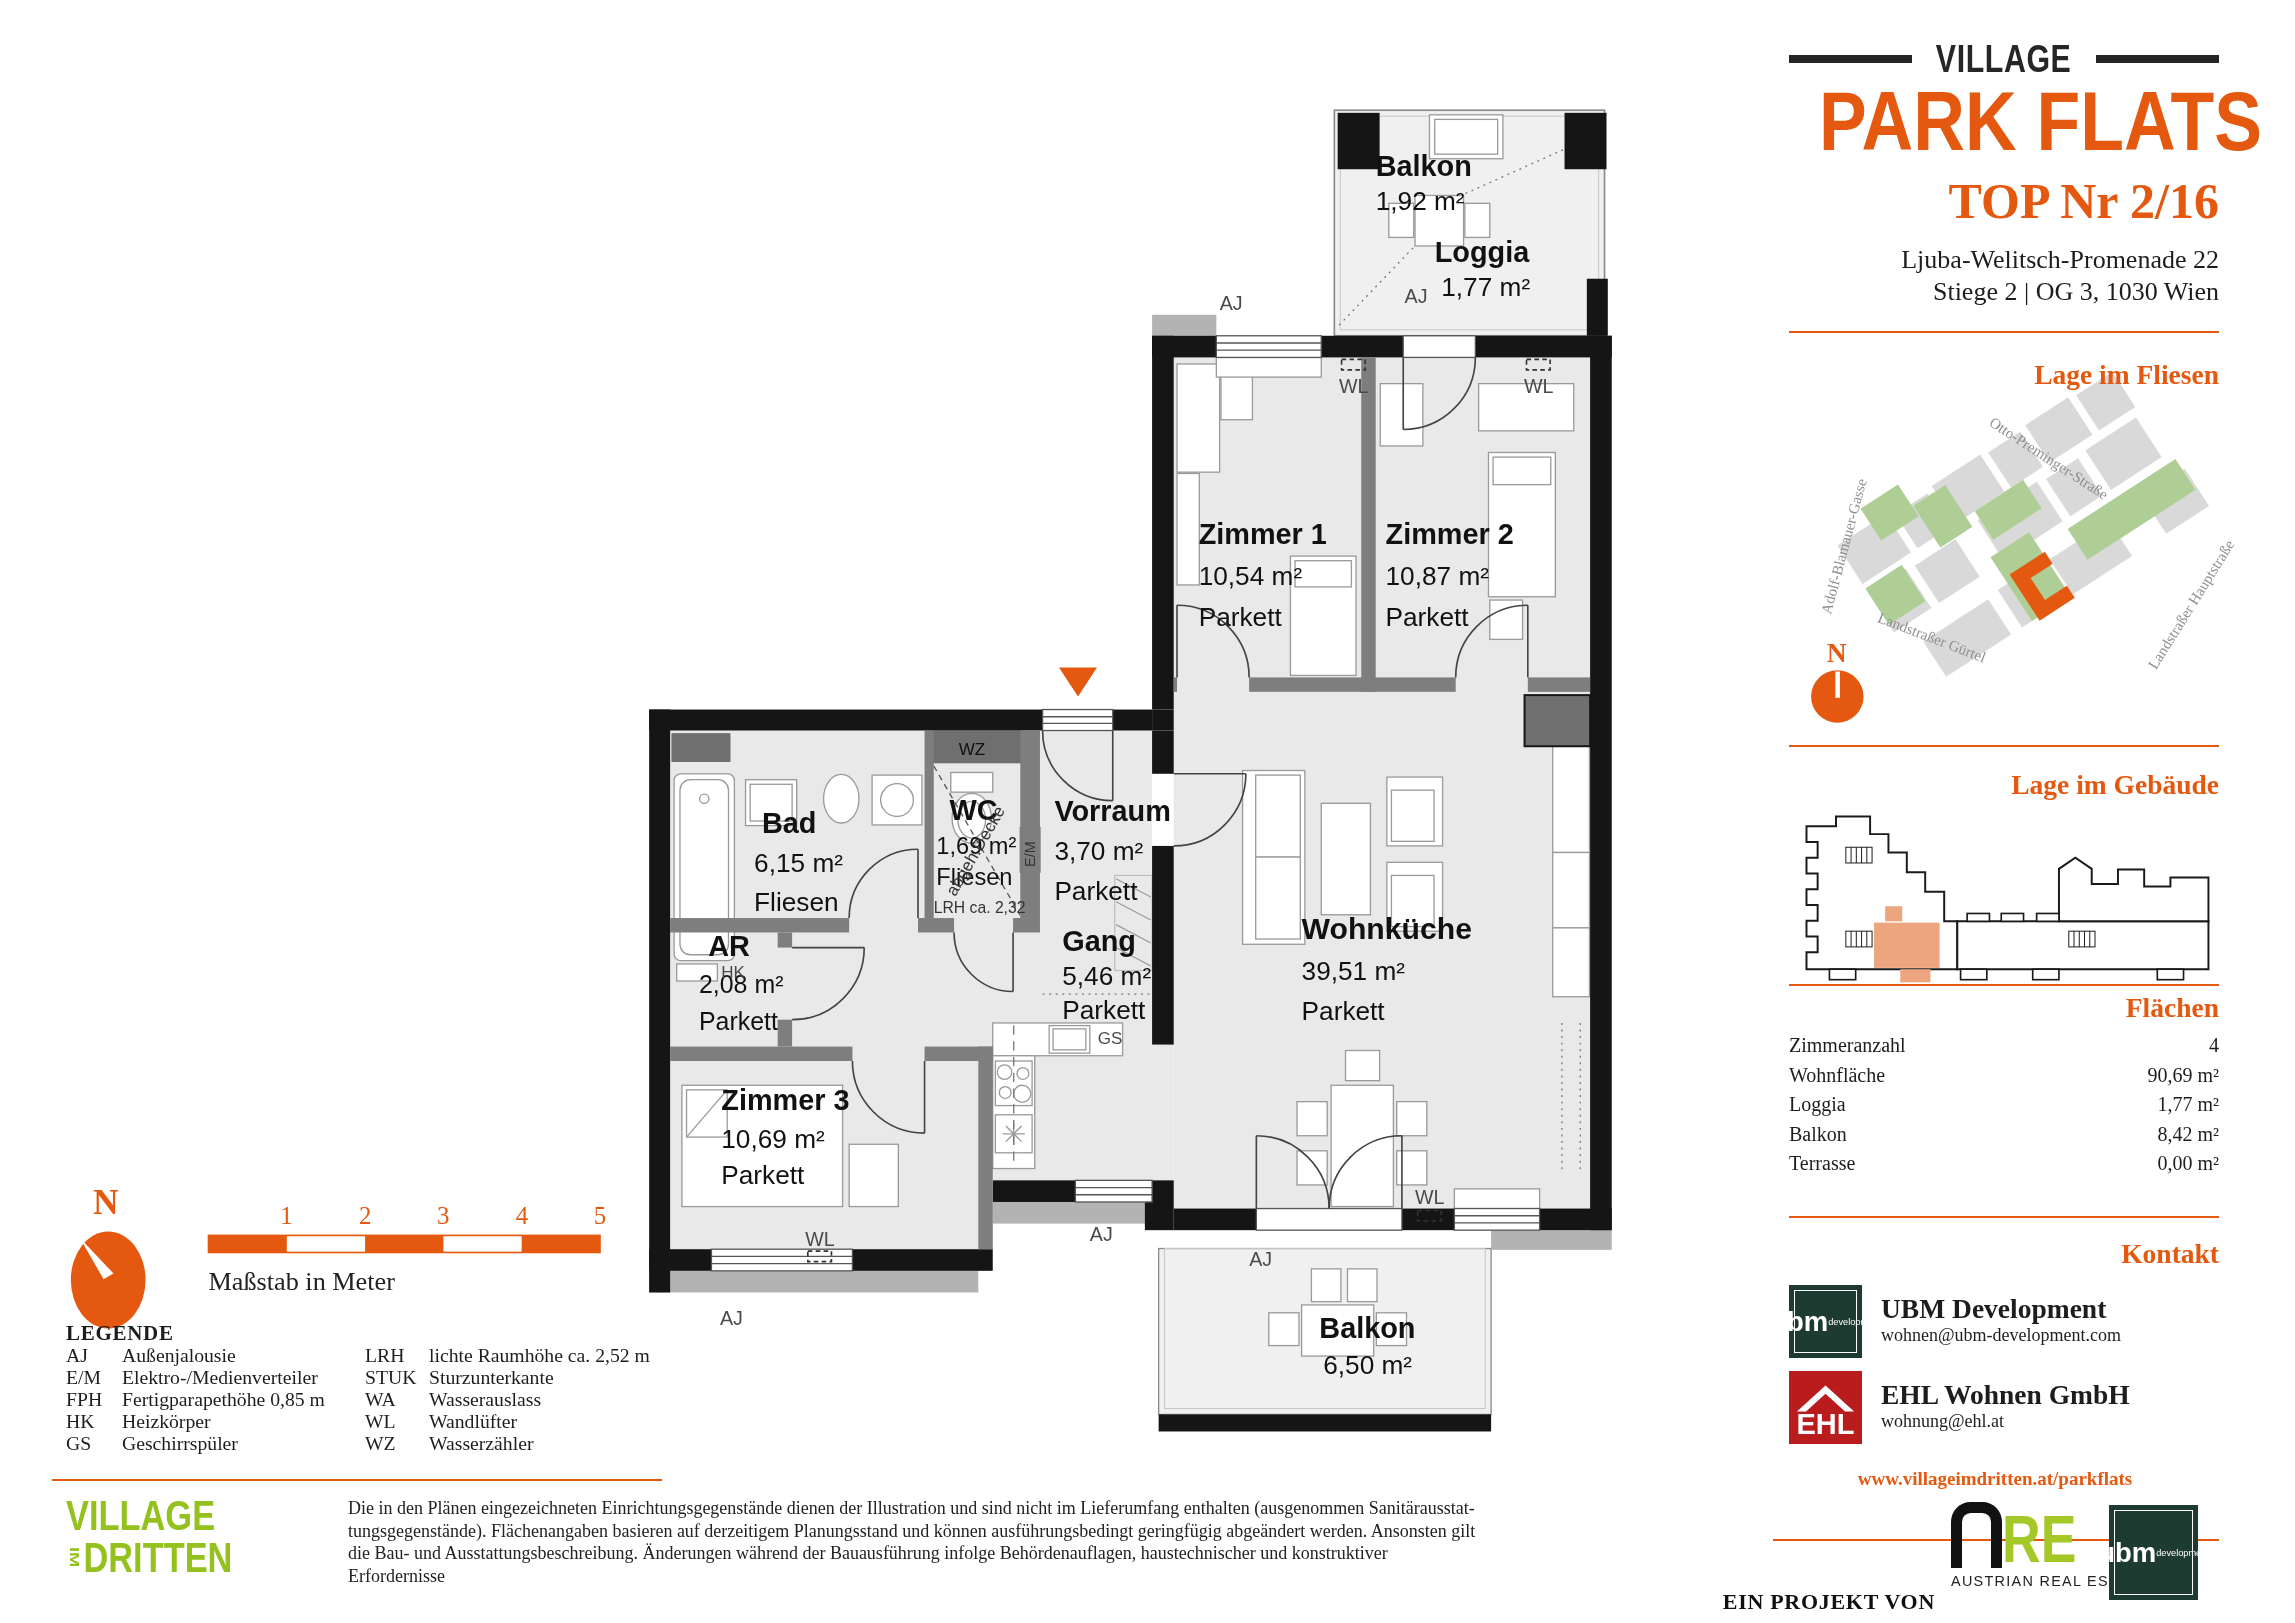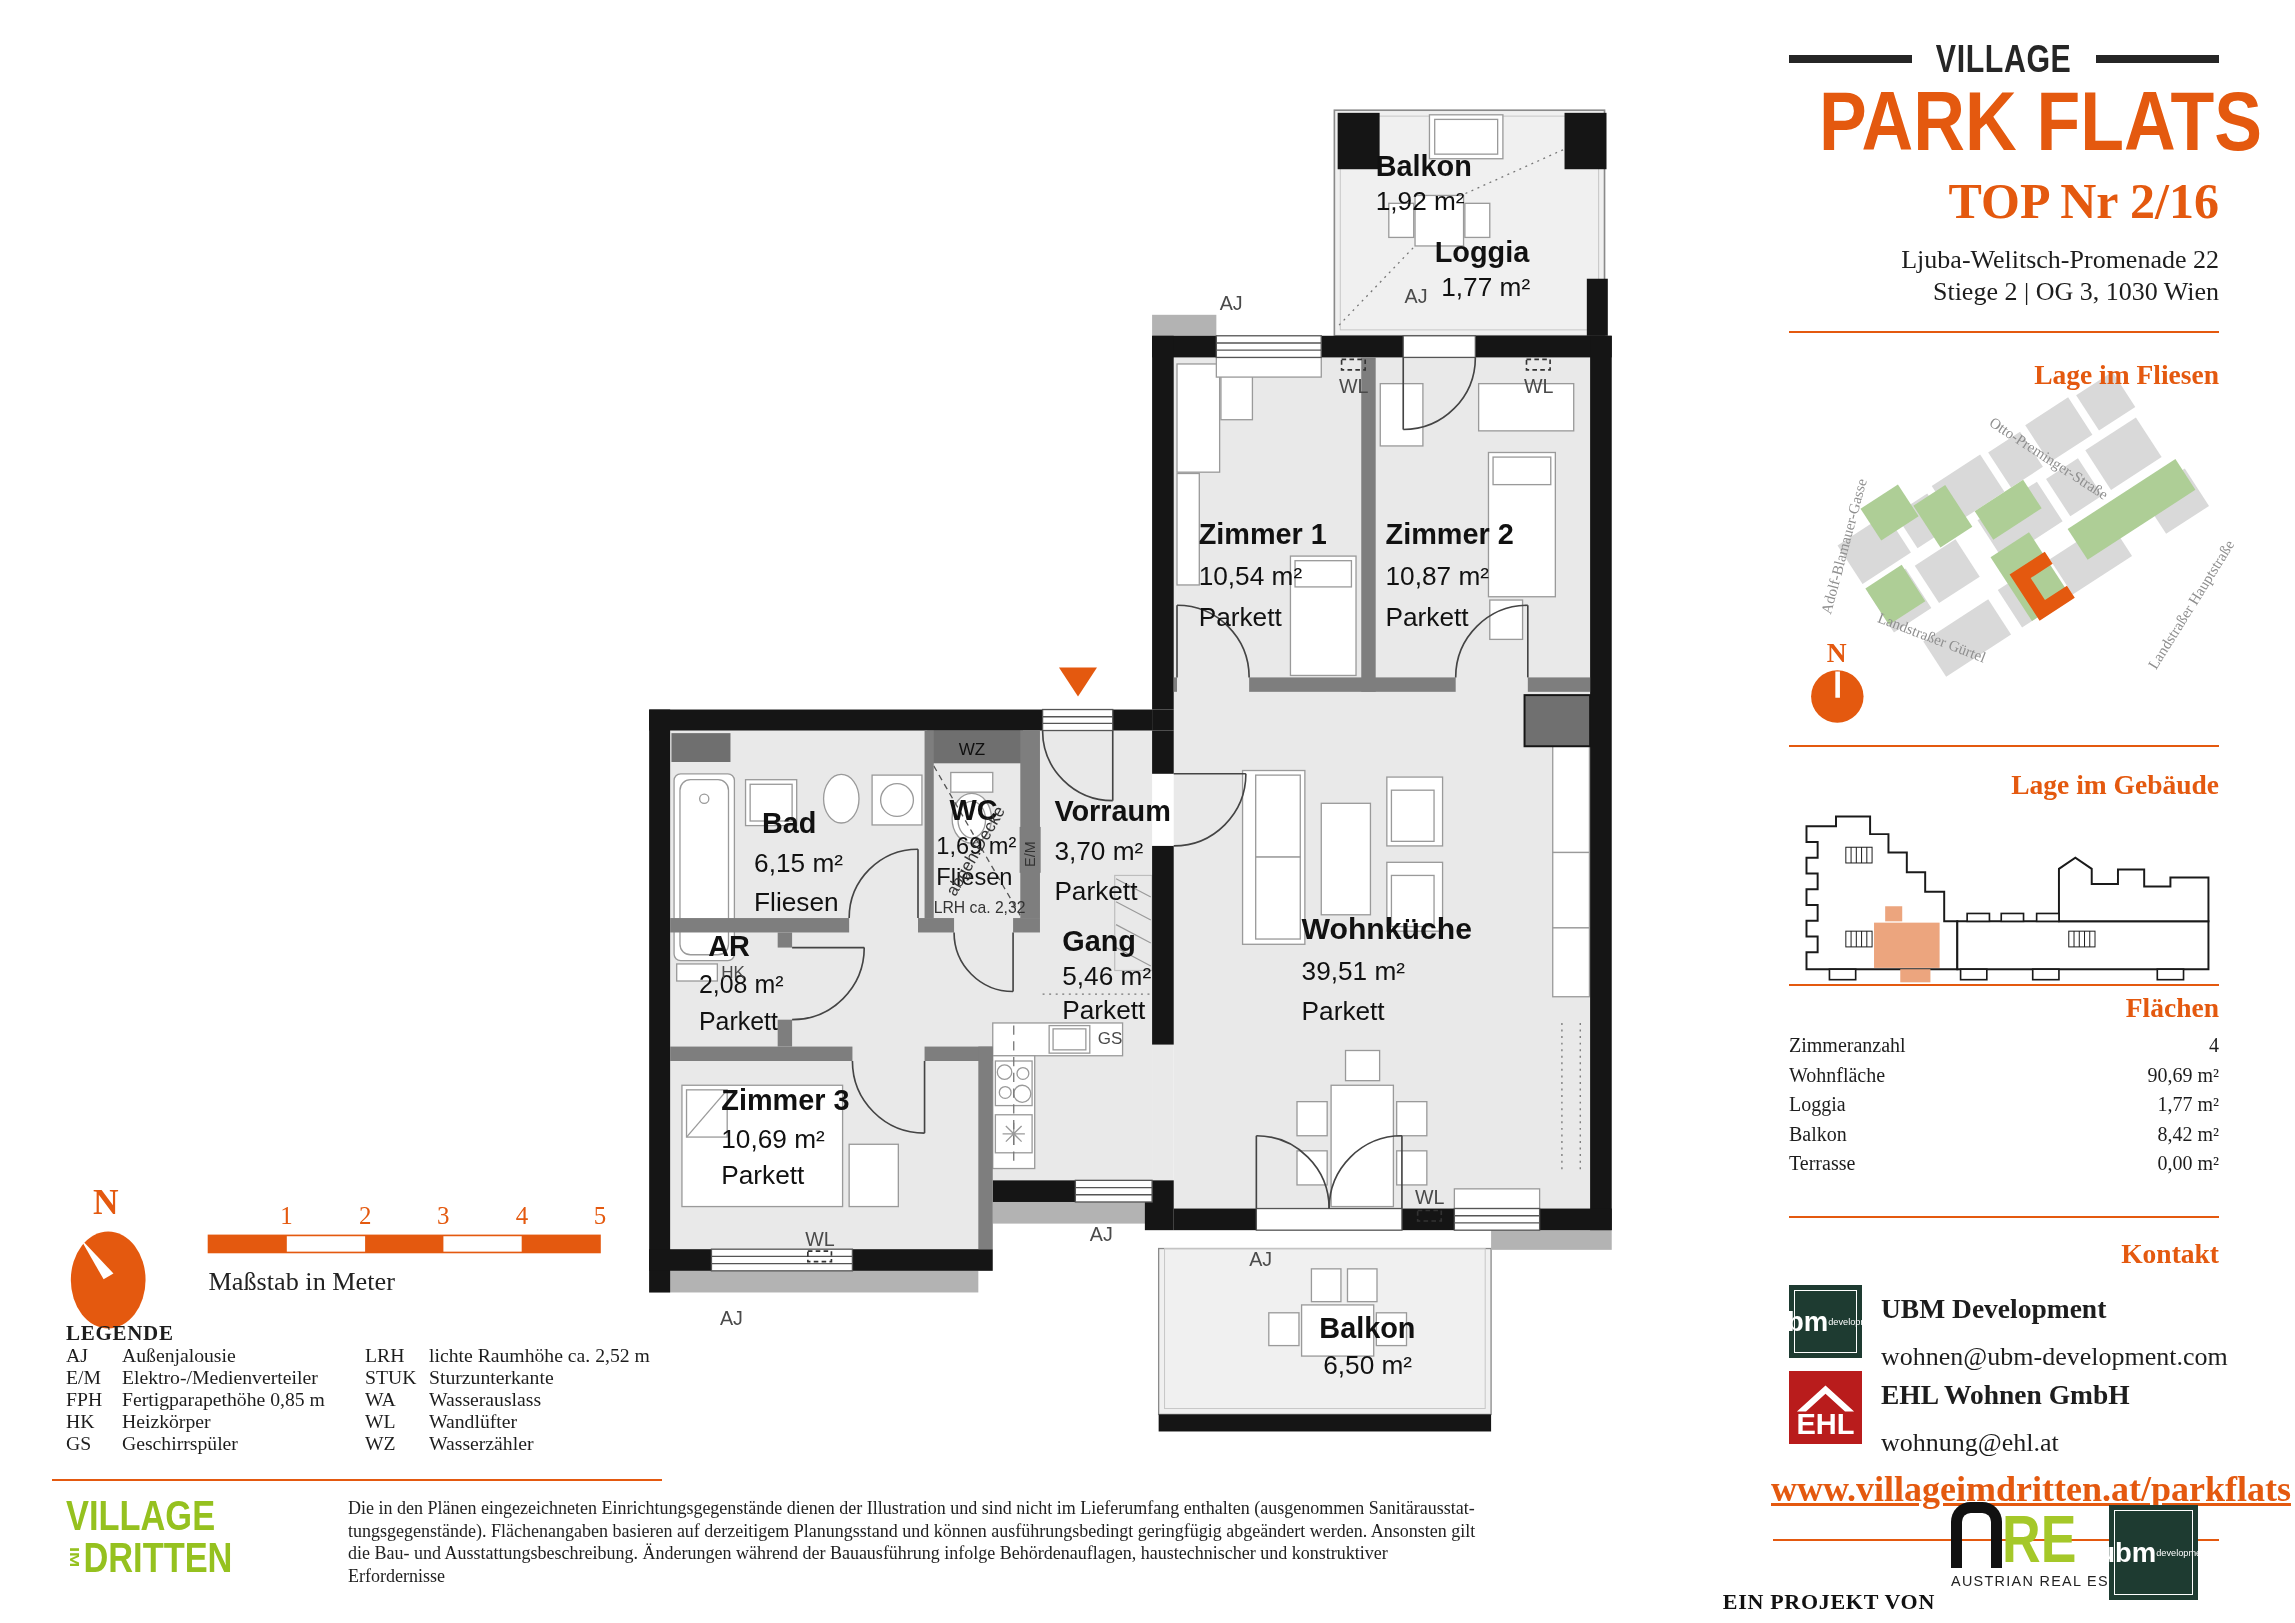--- a/index.html
+++ b/index.html
@@ -15,23 +15,23 @@
              color:#262626;letter-spacing:0.7px;transform:scale(.82,1.05);transform-origin:center;white-space:nowrap;}
   .parkflats{position:absolute;left:1789px;top:73px;width:430px;text-align:right;
              font-family:"Liberation Sans","DejaVu Sans",sans-serif;font-weight:800;font-size:77px;
              color:#E4590F;letter-spacing:0px;transform:scale(.93,1.08);transform-origin:right top;white-space:nowrap;}
   .topnr{position:absolute;left:1789px;top:172px;width:430px;text-align:right;
          font-weight:bold;font-size:50px;color:#E4590F;}
   .addr{position:absolute;left:1789px;top:244px;width:430px;text-align:right;
         font-size:26px;line-height:31.5px;color:#1d1d1d;}
   .tablerow{display:flex;justify-content:space-between;font-size:20px;line-height:29.5px;}
   .kname{font-weight:bold;font-size:27.5px;}
-  .kmail{font-size:26px;margin-top:17px;}
+  .kmail{font-size:18px;}
   .url{position:absolute;left:1771px;top:1468px;width:448px;text-align:center;
-       font-weight:bold;font-size:36px;color:#E4590F;text-decoration:underline;}
+       font-weight:bold;font-size:19px;color:#E4590F;}
   .ubmbox{position:absolute;width:73px;height:73px;background:#1E3B31;}
   .ubmbox .inner{position:absolute;left:4.6px;top:4.6px;right:4.6px;bottom:4.6px;border:1.3px solid #fff;
                  display:flex;flex-direction:row;align-items:center;justify-content:center;color:#fff;}
   .ubmbox .u1{font-family:"Liberation Sans",sans-serif;font-weight:bold;font-size:27.5px;line-height:26px;}
   .ubmbox .u2{font-family:"Liberation Sans",sans-serif;font-size:9.2px;}
   .ehlbox{position:absolute;left:1789px;top:1371px;width:73px;height:73px;background:#b91c1c;}
   .ehlbox .e1{position:absolute;bottom:2.6px;width:73px;text-align:center;color:#fff;
               font-family:"Liberation Sans",sans-serif;font-weight:800;font-size:29px;}
   
   .legend{position:absolute;left:66px;top:1322px;font-size:19.7px;line-height:22px;}

